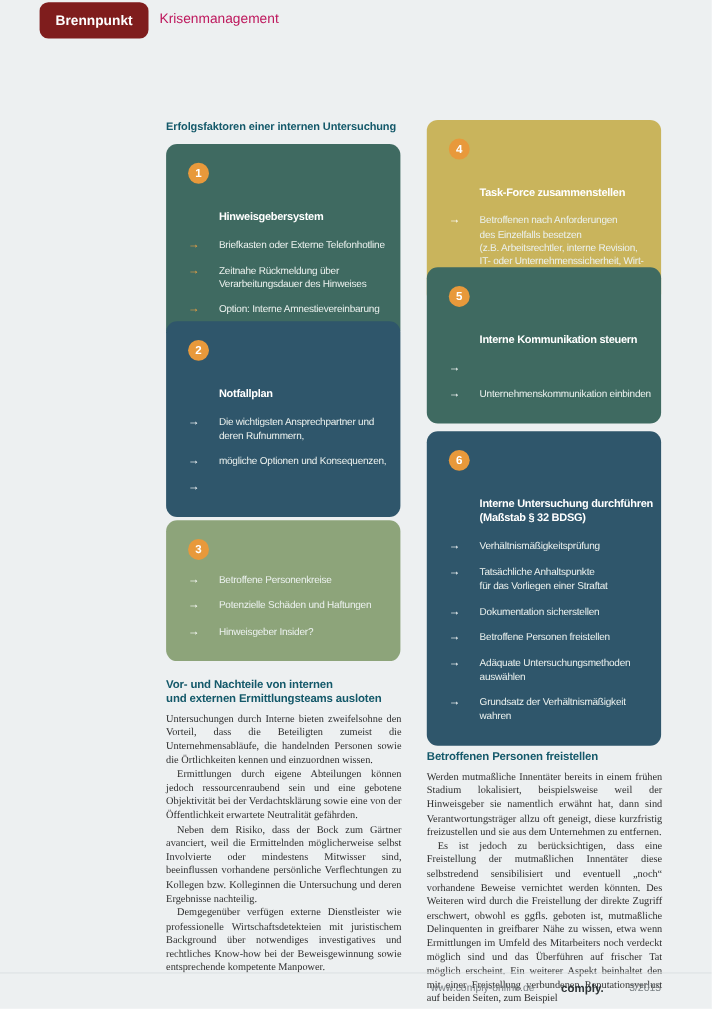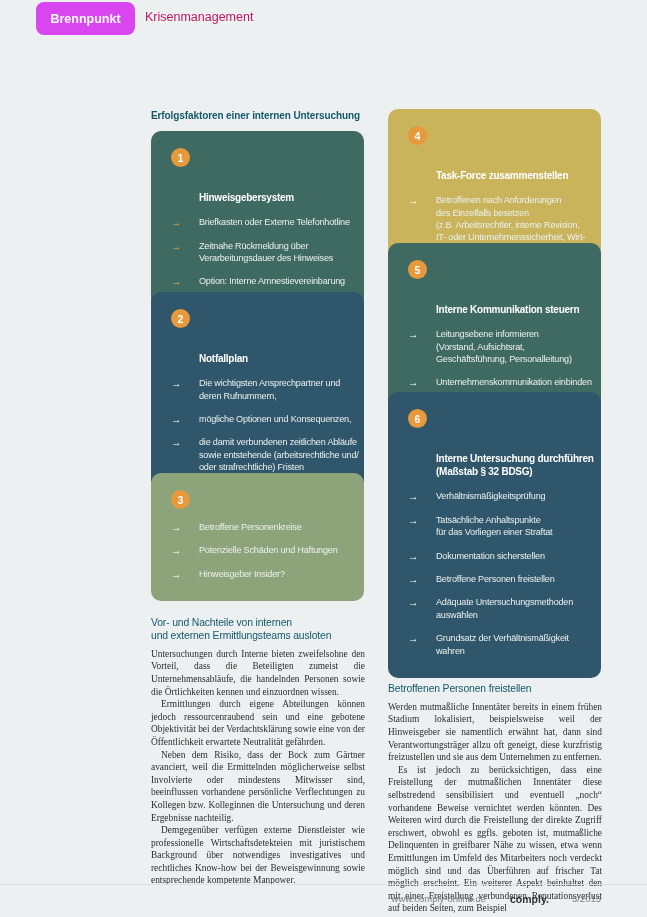--- a/index.html
+++ b/index.html
@@ -28,40 +28,40 @@
   .box-title{font-size:10px;font-weight:bold;line-height:1.32;letter-spacing:-0.25px;white-space:pre;padding-top:3px;margin-top:40px;}
   .item{display:flex;align-items:flex-start;margin-bottom:11px;}
   .item .arrow{font-size:10.5px;line-height:12.4px;font-weight:bold;color:#fff;}
   .item-text{font-size:9.1px;line-height:12.4px;letter-spacing:-0.2px;white-space:pre;color:#ebf1ee;}
   .b1 .arrow{color:#f0a343;}
 
   
   .article{position:absolute;width:214px;}
   .article-left{left:151px;top:617px;}
   .article-right{left:388px;top:683px;}
-  .article h3{margin:0 0 5px 0;font-size:10.4px;line-height:1.24;font-weight:normal;color:#14596a;
+  .article h3{margin:0 0 5px 0;font-size:10.4px;line-height:1.24;font-weight:bold;color:#14596a;
               letter-spacing:-0.15px;white-space:pre-line;}
   .article p{margin:0;font-family:"Liberation Serif",serif;font-size:9.4px;line-height:12.6px;
              text-align:justify;color:#2d2d2d;}
   .article p.ind{text-indent:10px;}
 
   
   .rule{position:absolute;left:0;top:884px;width:647px;height:1px;background:#dde1e3;}
   .page-num{position:absolute;left:30px;top:890px;font-size:15px;color:#7f1d1d;margin-top:35px;}
   .footer-right{position:absolute;right:46px;top:893px;display:flex;align-items:flex-start;}
   .site{font-size:9.5px;color:#7a8084;margin-right:24px;}
   .mag{font-size:10.5px;font-weight:bold;color:#2f3537;}
   .issue{font-size:9.5px;color:#7a8084;margin-left:23px;}
 </style>
 </head>
 <body>
 
 <div class="page">
 
-  <div class="tab" style="background: #d946ef;">
+  <div class="tab" style="background: #7f1d1d;">
     <span>Brennpunkt</span>
   </div>
   <div class="category">Krisenmanagement</div>
 
   <div class="info-title">Erfolgsfaktoren einer internen Untersuchung</div>
 
   <div class="box b1" style="background: rgb(63, 106, 97);">
     <div class="box-head">
       <span class="lead">
           <span class="num" style="background: rgb(232, 153, 59);">1</span>
@@ -94,23 +94,20 @@
         <span class="lead arrow">→</span>
         <span class="item-text">Die wichtigsten Ansprechpartner und
 deren Rufnummern,</span>
       </div>
     <div class="item">
         <span class="lead arrow">→</span>
         <span class="item-text">mögliche Optionen und Konsequenzen,</span>
       </div>
     <div class="item">
         <span class="lead arrow">→</span>
-        <span class="item-text">die damit verbundenen zeitlichen Abläufe
-sowie entstehende (arbeitsrechtliche und/
-oder strafrechtliche) Fristen</span>
       </div>
   </div>
 
   <div class="box b3" style="background: rgb(141, 164, 122);">
     <div class="box-head">
       <span class="lead">
           <span class="num" style="background: rgb(232, 153, 59);">3</span>
         </span>
     </div>
     <div class="item">
@@ -146,23 +143,20 @@
 
   <div class="box b5" style="background: rgb(63, 106, 97);">
     <div class="box-head">
       <span class="lead">
           <span class="num" style="background: rgb(232, 153, 59);">5</span>
         </span>
       <span class="box-title">Interne Kommunikation steuern</span>
     </div>
     <div class="item">
         <span class="lead arrow">→</span>
-        <span class="item-text">Leitungsebene informieren
-(Vorstand, Aufsichtsrat,
-Geschäftsführung, Personalleitung)</span>
       </div>
     <div class="item">
         <span class="lead arrow">→</span>
         <span class="item-text">Unternehmenskommunikation einbinden</span>
       </div>
   </div>
 
   <div class="box b6" style="background: rgb(47, 86, 107);">
     <div class="box-head">
       <span class="lead">

